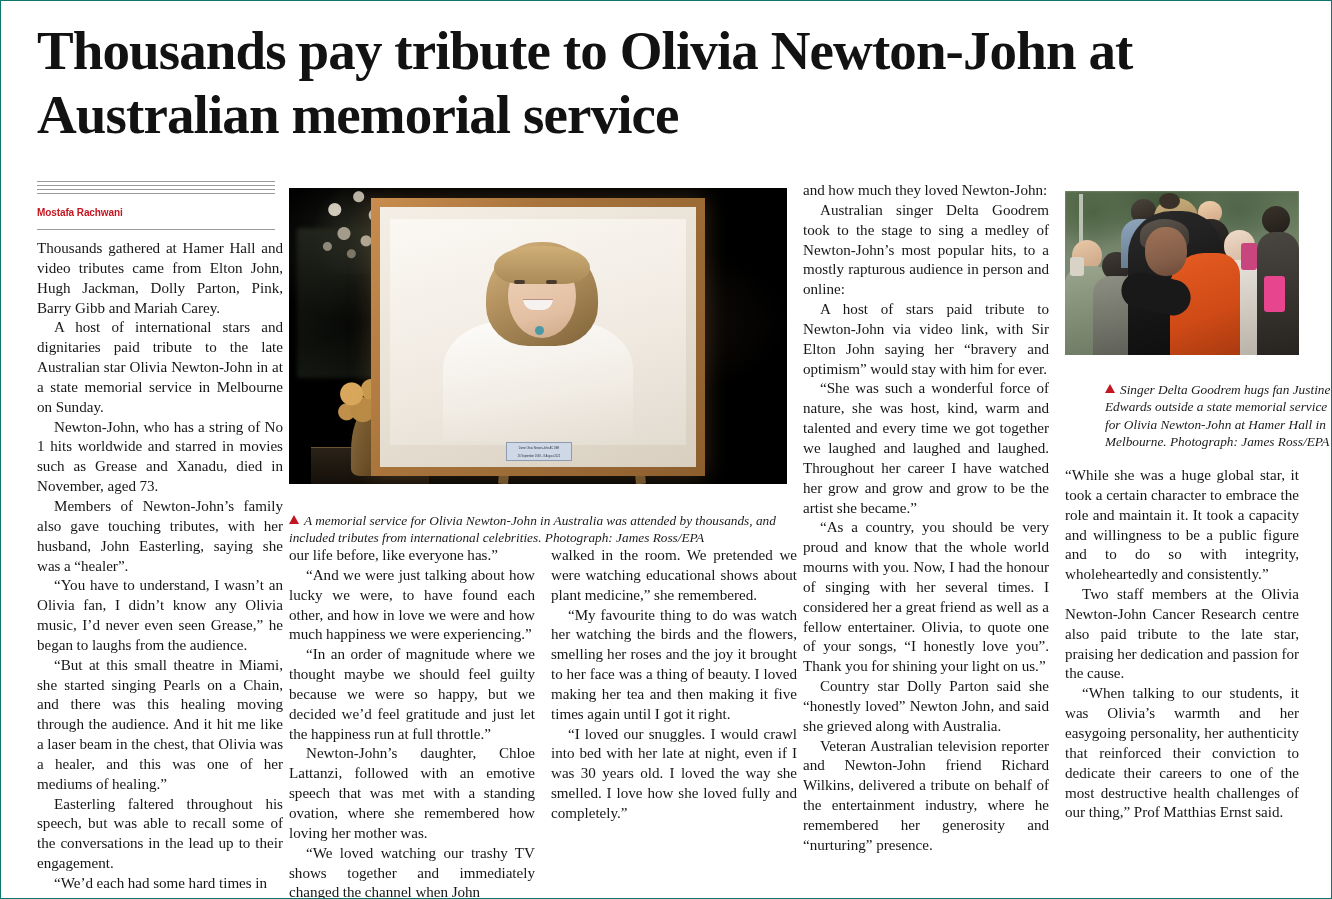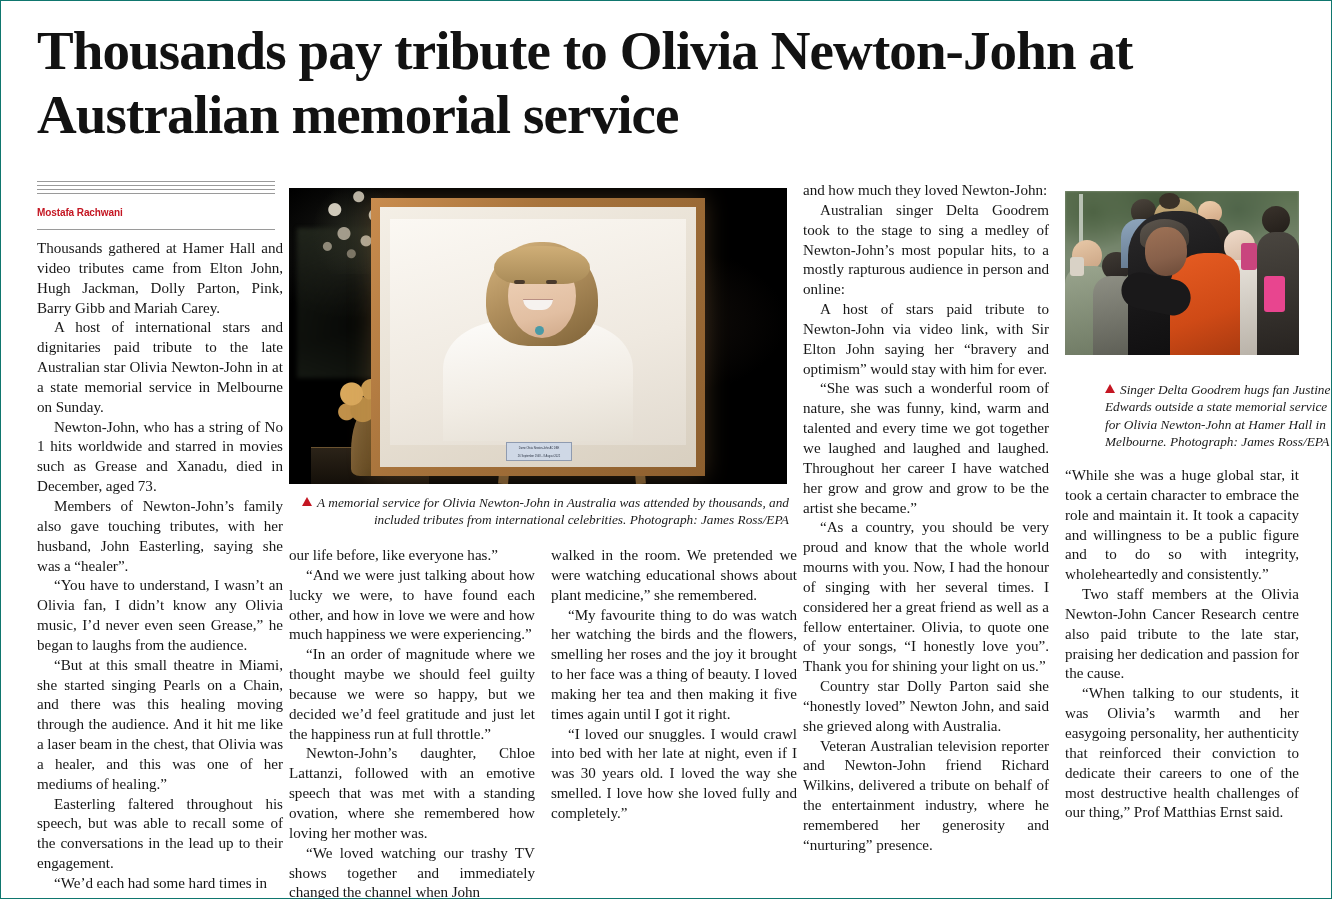--- a/index.html
+++ b/index.html
@@ -121,23 +121,22 @@
     font-family: "Liberation Serif", serif;
     font-style: italic;
     font-size: 13.3px;
     line-height: 17.4px;
     color: #1a1a1a;
     margin: 0;
   }
   .cap-main {
     position: absolute;
     left: 252px;
-    top: 481px;
+    top: 499px;
     width: 500px;
-    text-align: right;
   }
   .cap-side {
     position: absolute;
     left: 1028px;
     top: 368px;
     width: 234px;
     margin-left: 40px;
   }
   .tri {
     display: inline-block;
@@ -480,21 +479,21 @@
           <div></div>
             <div></div>
             <div></div>
             <div></div>
         </div>
         <p class="byline">Mostafa Rachwani</p>
         <div class="rule-under"></div>
         <div class="body noindent">
           <p>Thousands gathered at Hamer Hall and video tributes came from Elton John, Hugh Jackman, Dolly Parton, Pink, Barry Gibb and Mariah Carey.</p>
           <p>A host of international stars and dignitaries paid tribute to the late Australian star Olivia Newton-John in at a state memorial service in Melbourne on Sunday.</p>
-          <p>Newton-John, who has a string of No 1 hits worldwide and starred in movies such as Grease and Xanadu, died in December, aged 73.</p>
+          <p>Newton-John, who has a string of No 1 hits worldwide and starred in movies such as Grease and Xanadu, died in November, aged 73.</p>
           <p>Members of Newton-John’s family also gave touching tributes, with her husband, John Easterling, saying she was a “healer”.</p>
           <p>“You have to understand, I wasn’t an Olivia fan, I didn’t know any Olivia music, I’d never even seen Grease,” he began to laughs from the audience.</p>
           <p>“But at this small theatre in Miami, she started singing Pearls on a Chain, and there was this healing moving through the audience. And it hit me like a laser beam in the chest, that Olivia was a healer, and this was one of her mediums of healing.”</p>
           <p>Easterling faltered throughout his speech, but was able to recall some of the conversations in the lead up to their engagement.</p>
           <p>“We’d each had some hard times in</p>
         </div>
       </div>
 
       <div class="col c2" style="top:365px;height:341px;">
         <div class="body noindent">
@@ -512,21 +511,21 @@
           <p>“My favourite thing to do was watch her watching the birds and the flowers, smelling her roses and the joy it brought to her face was a thing of beauty. I loved making her tea and then making it five times again until I got it right.</p>
           <p>“I loved our snuggles. I would crawl into bed with her late at night, even if I was 30 years old. I loved the way she smelled. I love how she loved fully and completely.”</p>
         </div>
       </div>
 
       <div class="col c4">
         <div class="body noindent">
           <p>and how much they loved Newton-John:</p>
           <p>Australian singer Delta Goodrem took to the stage to sing a medley of Newton-John’s most popular hits, to a mostly rapturous audience in person and online:</p>
           <p>A host of stars paid tribute to Newton-John via video link, with Sir Elton John saying her “bravery and optimism” would stay with him for ever.</p>
-          <p>“She was such a wonderful room of nature, she was funny, kind, warm and talented and every time we got together we laughed and laughed and laughed. Throughout her career I have watched her grow and grow and grow to be the artist she became.”</p>
+          <p>“She was such a wonderful force of nature, she was host, kind, warm and talented and every time we got together we laughed and laughed and laughed. Throughout her career I have watched her grow and grow and grow to be the artist she became.”</p>
           <p>“As a country, you should be very proud and know that the whole world mourns with you. Now, I had the honour of singing with her several times. I considered her a great friend as well as a fellow entertainer. Olivia, to quote one of your songs, “I honestly love you”. Thank you for shining your light on us.”</p>
           <p>Country star Dolly Parton said she “honestly loved” Newton John, and said she grieved along with Australia.</p>
           <p>Veteran Australian television reporter and Newton-John friend Richard Wilkins, delivered a tribute on behalf of the entertainment industry, where he remembered her generosity and “nurturing” presence.</p>
         </div>
       </div>
 
       <div class="col c5" style="top:285px;height:421px;">
         <div class="body noindent">
           <p>“While she was a huge global star, it took a certain character to embrace the role and maintain it. It took a capacity and willingness to be a public figure and to do so with integrity, wholeheartedly and consistently.”</p>
           <p>Two staff members at the Olivia Newton-John Cancer Research centre also paid tribute to the late star, praising her dedication and passion for the cause.</p>

